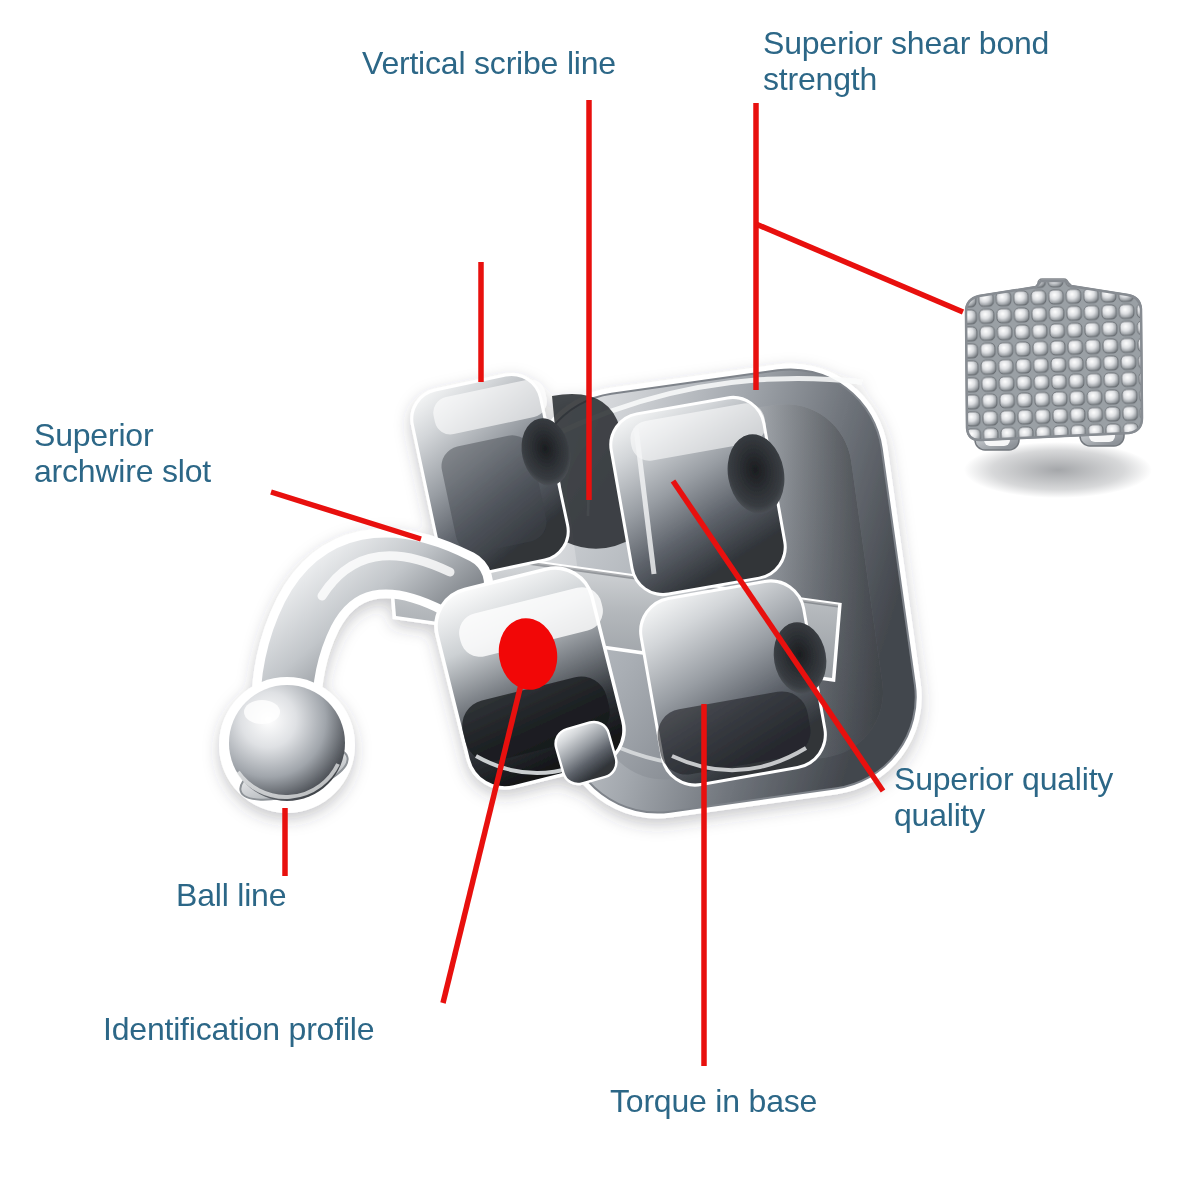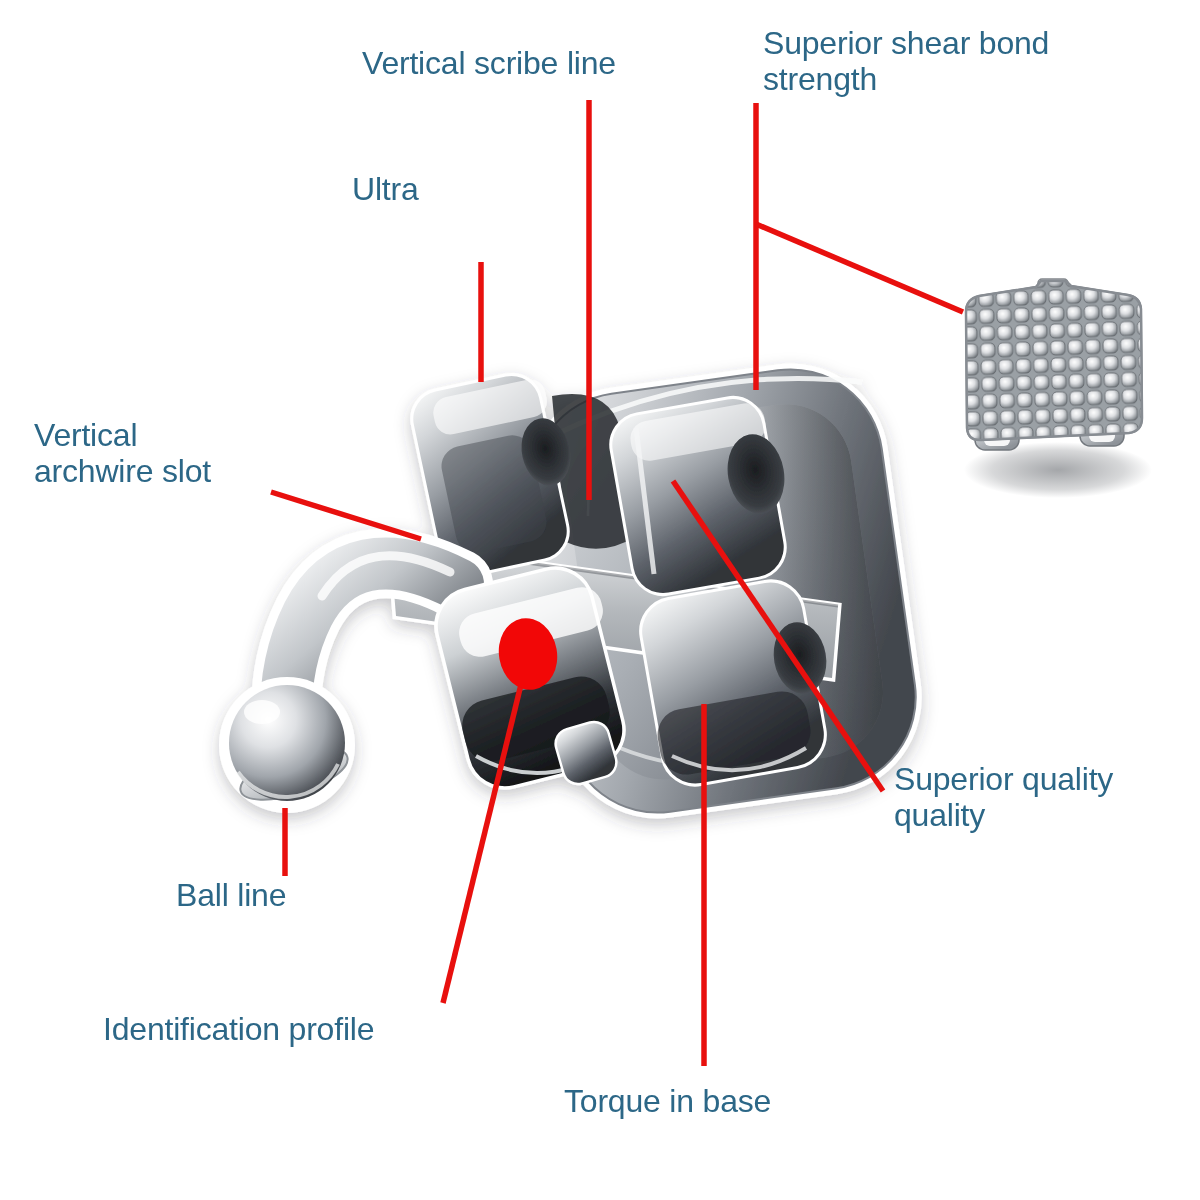--- a/index.html
+++ b/index.html
@@ -191,38 +191,37 @@
   <div class="lbl" style="left:362px;top:46px">
     <span>Vertical scribe line</span>
   </div>
 
   <div class="lbl" style="left:763px;top:26px">
     <span>Superior shear bond</span>
     <span>strength</span>
   </div>
 
   <div class="lbl" style="left:352px;top:172px">
-    <span>Ultra</span>
   </div>
 
   <div class="lbl" style="left:34px;top:418px">
-    <span>Vertical</span>
+    <span>Superior</span>
     <span>archwire slot</span>
   </div>
 
   <div class="lbl" style="left:894px;top:762px">
     <span>Superior quality</span>
     <span>quality</span>
   </div>
 
   <div class="lbl" style="left:176px;top:878px">
     <span>Ball line</span>
   </div>
 
   <div class="lbl" style="left:103px;top:1012px">
     <span>Identification profile</span>
   </div>
 
-  <div class="lbl" style="left:564px;top:1084px">
+  <div class="lbl" style="left:610px;top:1084px">
     <span>Torque in base</span>
   </div>
 
 </div>
 
 </body></html>

